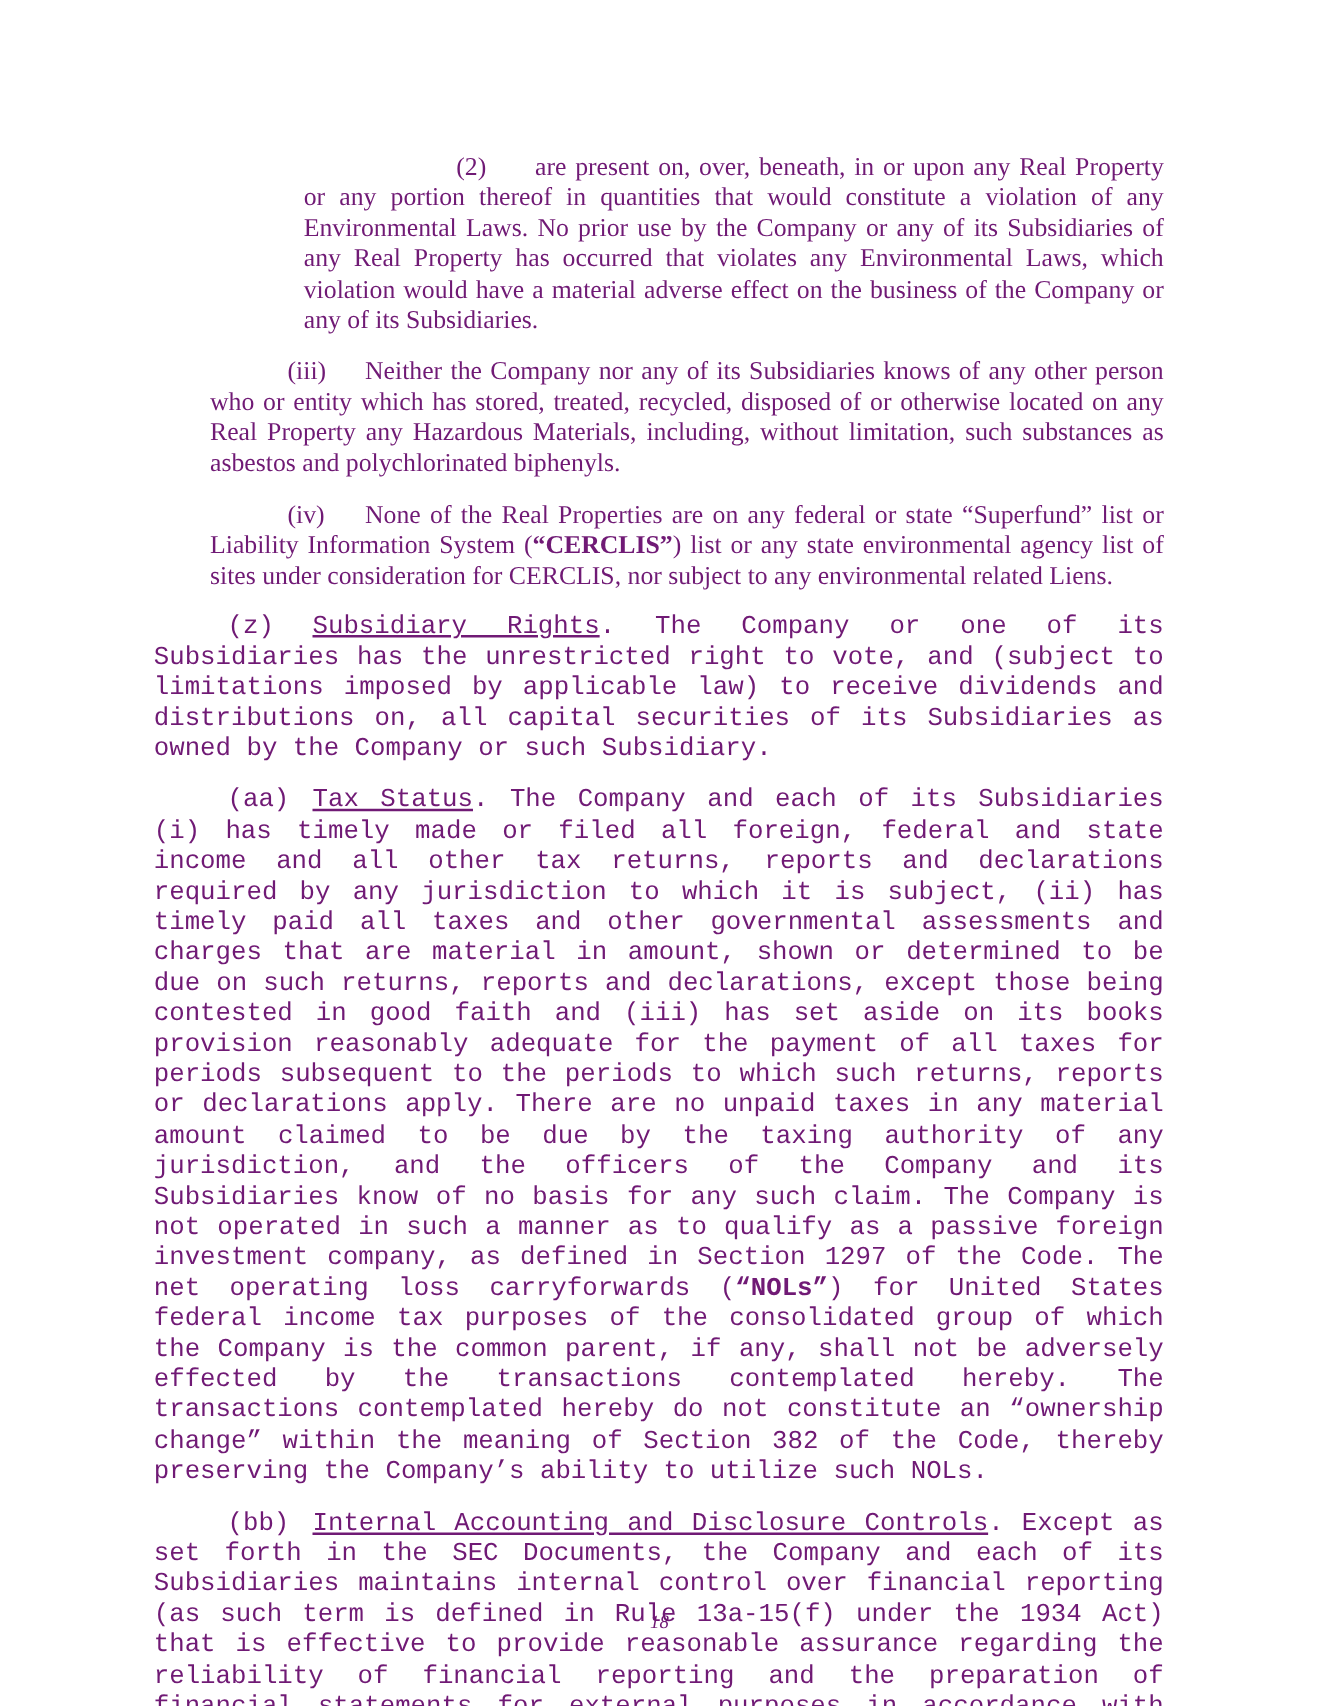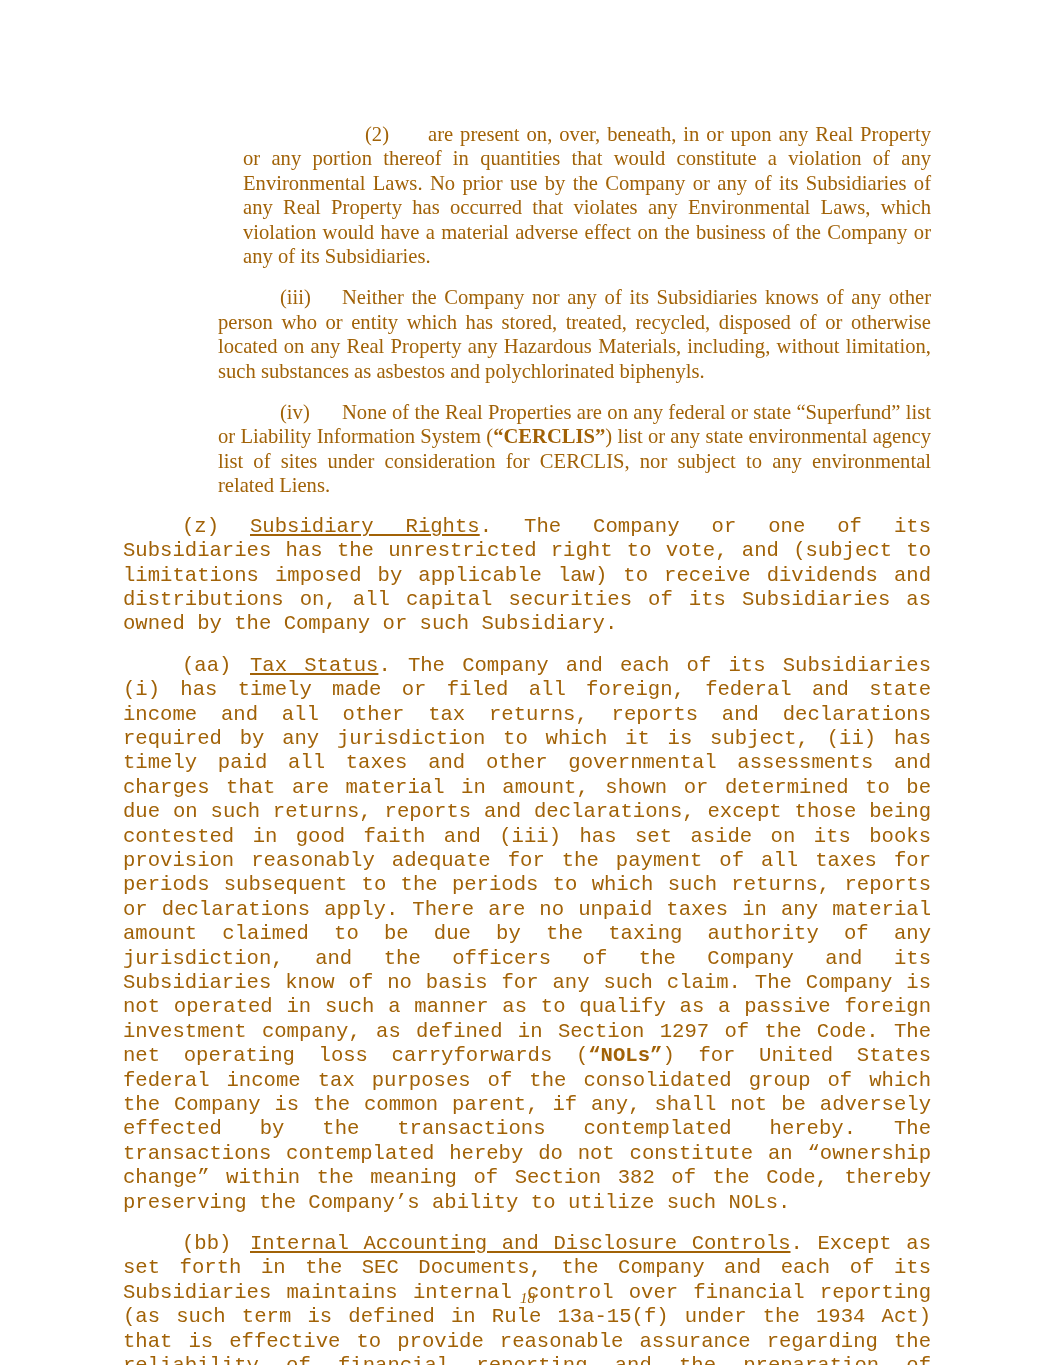--- a/index.html
+++ b/index.html
@@ -5,21 +5,21 @@
   html, body {
     margin: 0;
     padding: 0;
     background: #ffffff;
   }
   .page {
     position: relative;
     width: 1055px;
     height: 1365px;
     background: #ffffff;
-    color: #a16207;
+    color: #701a75;
     font-family: "Liberation Serif", "DejaVu Serif", serif;
     font-size: 20.6px;
     line-height: 24.4px;
     overflow: hidden;
   }
   .content {
     position: absolute;
     top: 122px;
     left: 123px;
     width: 808px;
@@ -27,21 +27,21 @@
   .para {
     margin: 0 0 17px 0;
     text-align: justify;
   }
   .para:last-child { margin-bottom: 0; }
 
   
   .indent-0 { text-indent: 59px; font-family: Liberation Mono, monospace; }
   .indent-0 .label { width: 68px; }
 
-  .indent-1 { margin-left: 95px; text-indent: 62px; }
+  .indent-1 { margin-left: 45px; text-indent: 62px; }
   .indent-1 .label { width: 62px; }
 
   .indent-2 { margin-left: 120px; text-indent: 122px; }
   .indent-2 .label { width: 63px; }
 
   .label {
     display: inline-block;
     text-indent: 0;
   }
   .seg-plain { }

